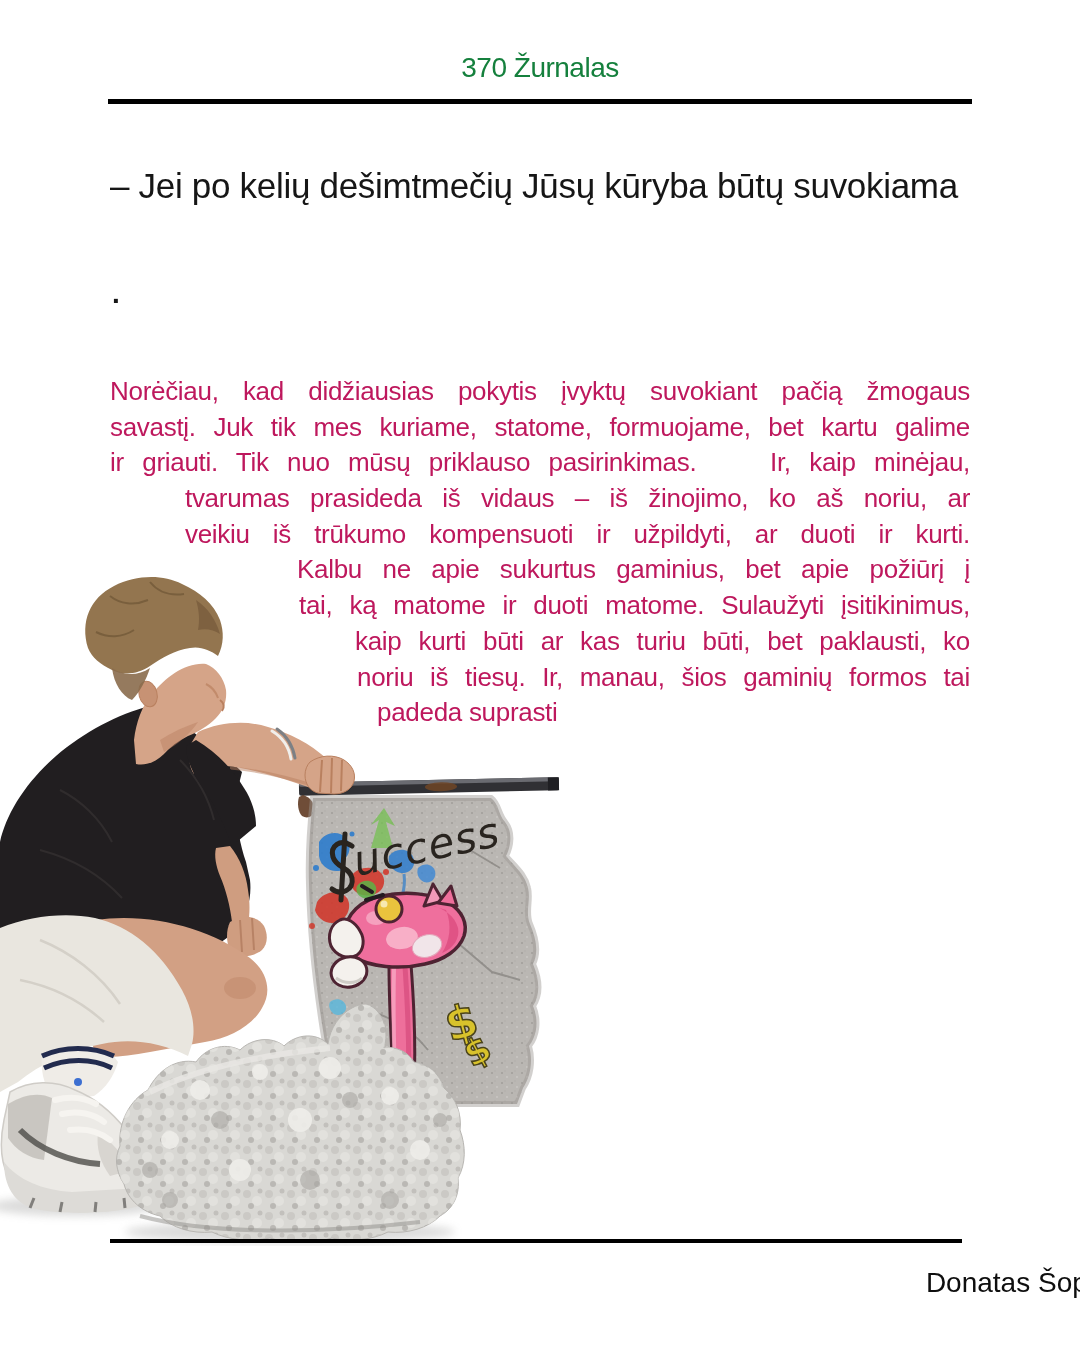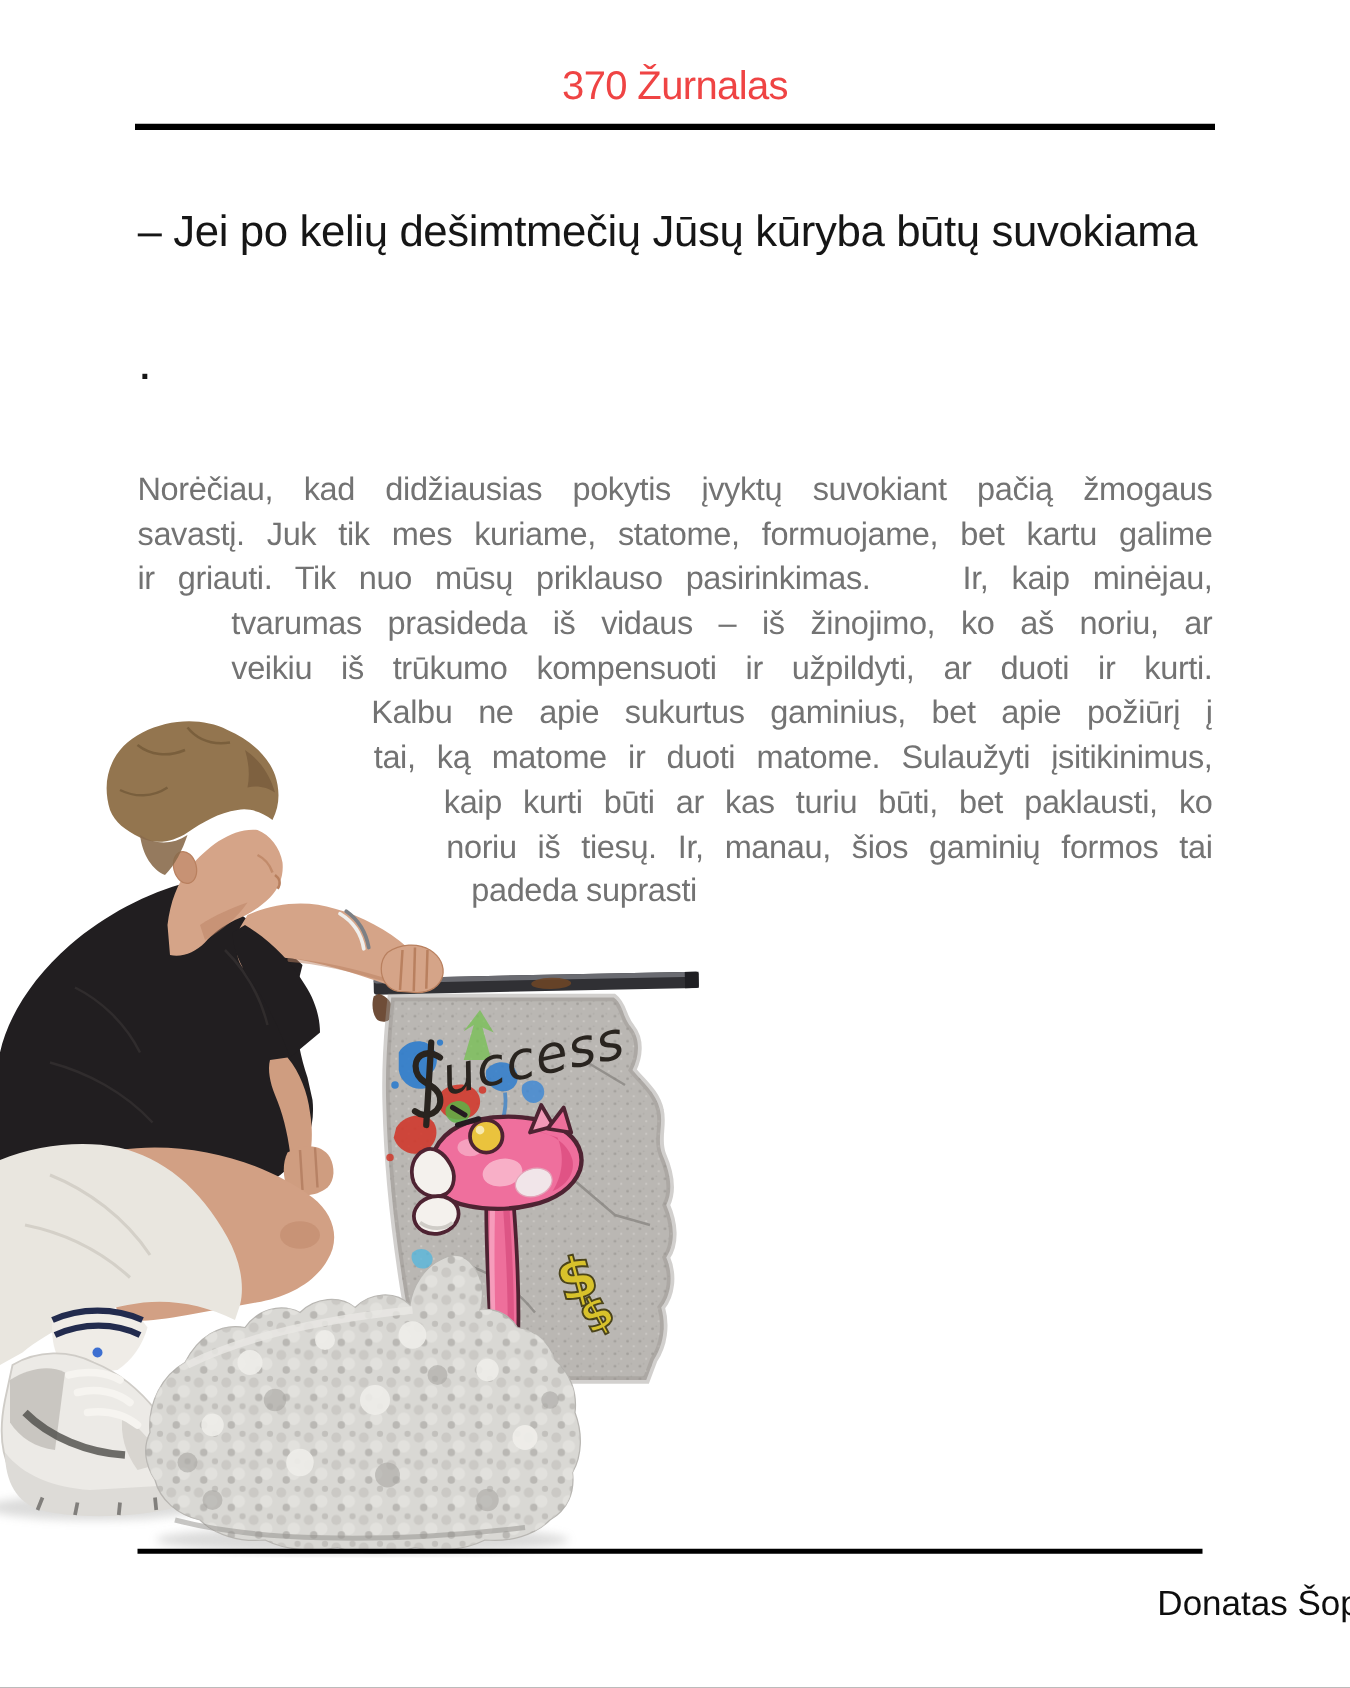--- a/index.html
+++ b/index.html
@@ -8,42 +8,42 @@
     width:1080px;height:1350px;
     background:#ffffff;
     margin:0 auto;
     overflow:hidden;
     font-family:"Liberation Sans","DejaVu Sans",sans-serif;
     color:#161616;
   }
   .page-title{
     position:absolute;top:46px;left:0;width:100%;
     text-align:center;
-    font-size:32px;line-height:44px;font-weight:400;
-    color:#ef4444;letter-spacing:-0.5px;
+    font-size:28px;line-height:44px;font-weight:400;
+    color:#15803d;letter-spacing:-0.5px;
   }
   .rule{position:absolute;background:#000;}
   .rule-top{left:108px;top:99px;width:864px;height:5px;}
   .rule-bottom{left:110px;top:1239px;width:852px;height:4px;}
   .question{
     position:absolute;left:110px;top:166px;width:860px;
     font-weight:400;font-size:35px;letter-spacing:-0.3px;
   }
   .question .ql{
     line-height:40px;height:40px;overflow:hidden;
     text-align:justify;text-align-last:justify;
   }
   .question .ql:last-child{text-align:left;text-align-last:left;}
   .sep-dot{
     position:absolute;left:112px;top:278px;
     font-size:28px;font-weight:700;color:#161616;
   }
   .body{
     position:absolute;left:110px;top:374px;width:860px;
-    font-size:26px;letter-spacing:-0.3px;color:#737373;
+    font-size:26px;letter-spacing:-0.3px;color:#be185d;
   }
   .body .bl{
     line-height:35.7px;height:35.7px;overflow:hidden;
     text-align:justify;text-align-last:justify;
   }
   .body .bl:nth-child(4){margin-left:75px;}
   .body .bl:nth-child(5){margin-left:75px;}
   .body .bl:nth-child(6){margin-left:187px;}
   .body .bl:nth-child(7){margin-left:189px;}
   .body .bl:nth-child(8){margin-left:245px;}

